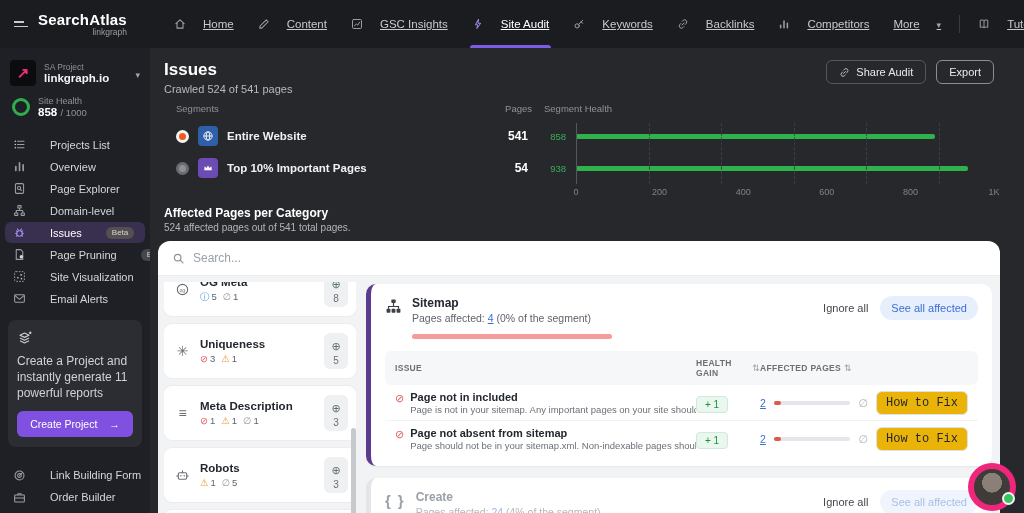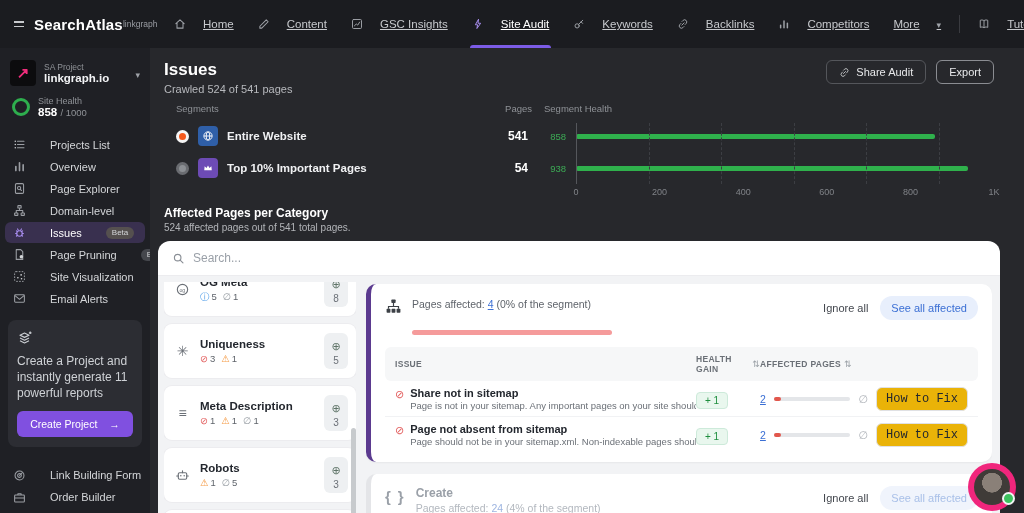--- a/index.html
+++ b/index.html
@@ -6,21 +6,21 @@
   html,body { width:1024px; height:513px; overflow:hidden; background:#27282c;
     font-family:"Liberation Sans", sans-serif; }
   svg { display:block; }
 
   
   .topbar { height:48px; background:#1b1c20; display:flex; align-items:center; }
   .brand-area { width:150px; display:flex; align-items:center; gap:10px; padding-left:14px; flex:none; }
   .burger { width:14px; display:flex; flex-direction:column; gap:3px; cursor:pointer; }
   .burger i { height:1.5px; background:#c8cacd; display:block; }
   .burger i:first-child { width:10px; }
-  .brand { display:flex; flex-direction:row; align-items:center; }
+  .brand { display:flex; flex-direction:column; align-items:flex-end; }
   .brand-name { color:#fff; font-weight:bold; font-size:15px; letter-spacing:.2px; }
   .brand-sub { color:#9a9da3; font-size:8.5px; margin-top:-1px; }
   .nav { display:flex; align-items:center; gap:4px; margin-left:14px; height:100%; }
   .nav-item { position:relative; height:100%; display:flex; align-items:center; gap:17px;
     padding:0 10px; color:#c7c9cd; font-size:11.5px; cursor:pointer; white-space:nowrap;text-decoration:underline; }
   .nav-item svg { width:12px; height:12px; stroke:#9ea1a7; }
   .nav-item.active { color:#fff; }
   .nav-item.active::after { content:""; position:absolute; left:8px; right:8px; bottom:0;
     height:3px; border-radius:3px 3px 0 0; background:#7c5ce6; }
   .nav-item.active svg { stroke:#a98ef0; }
@@ -613,20 +613,21 @@
                     <g fill="currentColor">
                       <rect x="6" y="1.5" width="4" height="3.2" rx="0.6"></rect>
                       <rect x="1.5" y="10.2" width="3.6" height="3.6" rx="0.6"></rect>
                       <rect x="6.2" y="10.2" width="3.6" height="3.6" rx="0.6"></rect>
                       <rect x="10.9" y="10.2" width="3.6" height="3.6" rx="0.6"></rect>
                     </g>
                     <path d="M8 4.7 V8 M3.3 10.2 V8 H12.7 V10.2" stroke="currentColor" fill="none" stroke-width="1.1"></path>
                   </svg>
               </span>
               <span>
+                <div class="ic-title">Sitemap</div>
                 <div class="ic-sub">
                   <span>Pages affected:</span>
                   <span class="ic-link">4</span>
                   <span>(0% of the segment)</span>
                 </div>
               </span>
               <span class="ic-actions">
                 <span class="ignore-all">Ignore all</span>
                 <button class="see-all">See all affected</button>
               </span>
@@ -644,21 +645,21 @@
               <span class="th-aff">
                   <span>AFFECTED PAGES</span>
                   <span class="sort"></span>
                 </span>
             </div>
 
             <div class="tbl-row">
               <span class="tr-main">
                 <span class="tr-ic"></span>
                 <span style="min-width:0;">
-                  <div class="tr-title">Share not in sitemap</div>
+                  <div class="tr-title">Page not in included</div>
                   <div class="tr-desc">Page is not in your sitemap. Any important pages on your site should be in your sitemap to ens...</div>
                 </span>
               </span>
               <span class="tr-gain"><span class="gain-badge">+ 1</span></span>
               <span class="tr-aff">
                 <span class="aff-link">2</span>
                 <span class="aff-track">
                     <i></i>
                   </span>
                 <span class="row-hide"></span>

